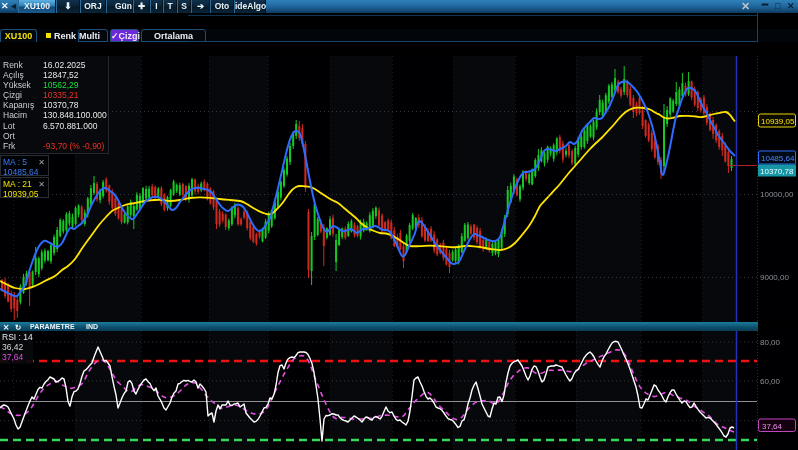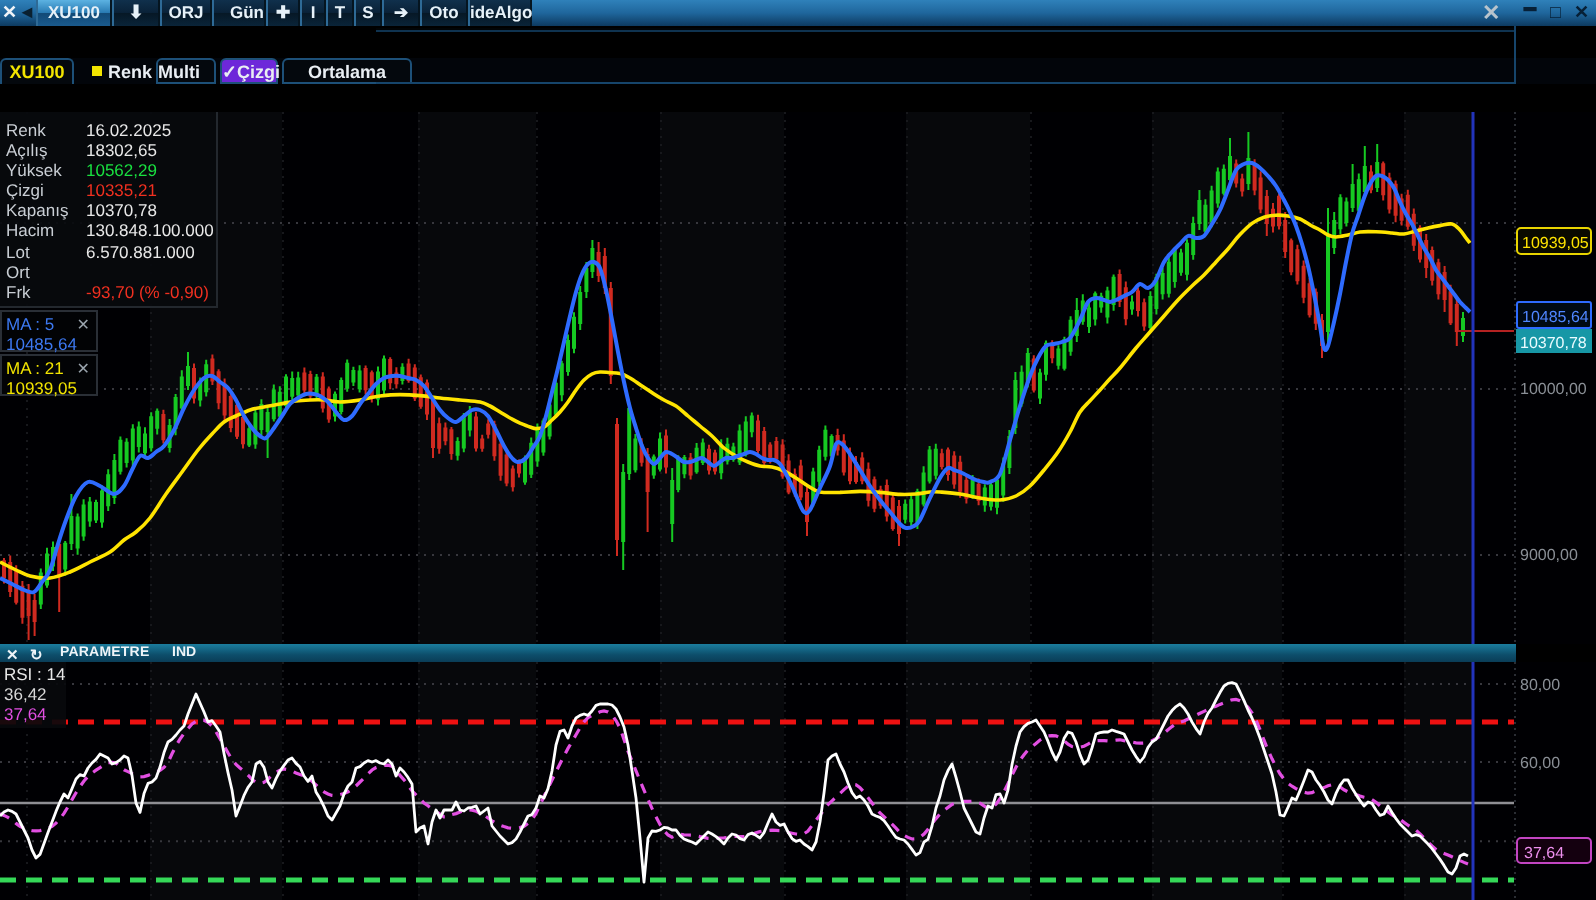--- a/index.html
+++ b/index.html
@@ -82,21 +82,21 @@
 <text x="761" y="124" font-family="Liberation Sans, sans-serif" font-size="8" fill="#ffe400">10939,05</text>
 <rect x="758.5" y="151" width="37" height="13" rx="1" fill="#000a14" stroke="#2e6bff" stroke-width="1"></rect>
 <text x="761" y="161" font-family="Liberation Sans, sans-serif" font-size="8" fill="#4f86ff">10485,64</text>
 <rect x="758" y="164.5" width="38" height="12" fill="#1797a6"></rect>
 <text x="760" y="174" font-family="Liberation Sans, sans-serif" font-size="8" fill="#eafcff">10370,78</text>
 </svg>
 
 <div style="position:absolute;left:0;top:56px;width:109px;height:98px;background:rgba(8,10,13,0.92);
 border-right:1px solid #23282e;border-bottom:1px solid #23282e;font-size:8.5px;padding:4px 0 0 3px;line-height:10.1px">
 <div style="height:10.1px"><span style="display:inline-block;width:40px;color:#c9ced4">Renk</span><span style="color:#e8e8e8">16.02.2025</span></div>
-      <div style="height:10.1px"><span style="display:inline-block;width:40px;color:#c9ced4">Açılış</span><span style="color:#e8e8e8">18302,65</span></div>
+      <div style="height:10.1px"><span style="display:inline-block;width:40px;color:#c9ced4">Açılış</span><span style="color:#e8e8e8">12847,52</span></div>
       <div style="height:10.1px"><span style="display:inline-block;width:40px;color:#c9ced4">Yüksek</span><span style="color:#19e040">10562,29</span></div>
       <div style="height:10.1px"><span style="display:inline-block;width:40px;color:#c9ced4">Çizgi</span><span style="color:#f03020">10335,21</span></div>
       <div style="height:10.1px"><span style="display:inline-block;width:40px;color:#c9ced4">Kapanış</span><span style="color:#e8e8e8">10370,78</span></div>
       <div style="height:10.1px"><span style="display:inline-block;width:40px;color:#c9ced4">Hacim</span><span style="color:#e8e8e8">130.848.100.000</span></div>
       <div style="height:10.1px"><span style="display:inline-block;width:40px;color:#c9ced4">Lot</span><span style="color:#e8e8e8">6.570.881.000</span></div>
       <div style="height:10.1px"><span style="display:inline-block;width:40px;color:#c9ced4">Ort</span><span style="color:#e8e8e8"></span></div>
       <div style="height:10.1px"><span style="display:inline-block;width:40px;color:#c9ced4">Frk</span><span style="color:#f03020">-93,70 (% -0,90)</span></div>
 </div>
 
 <div style="position:absolute;left:0;top:155px;width:49px;height:21px;background:#020305;border:1px solid #2a2f36;font-size:8.5px;padding:1px 0 0 2px;color:#3d79f2">

